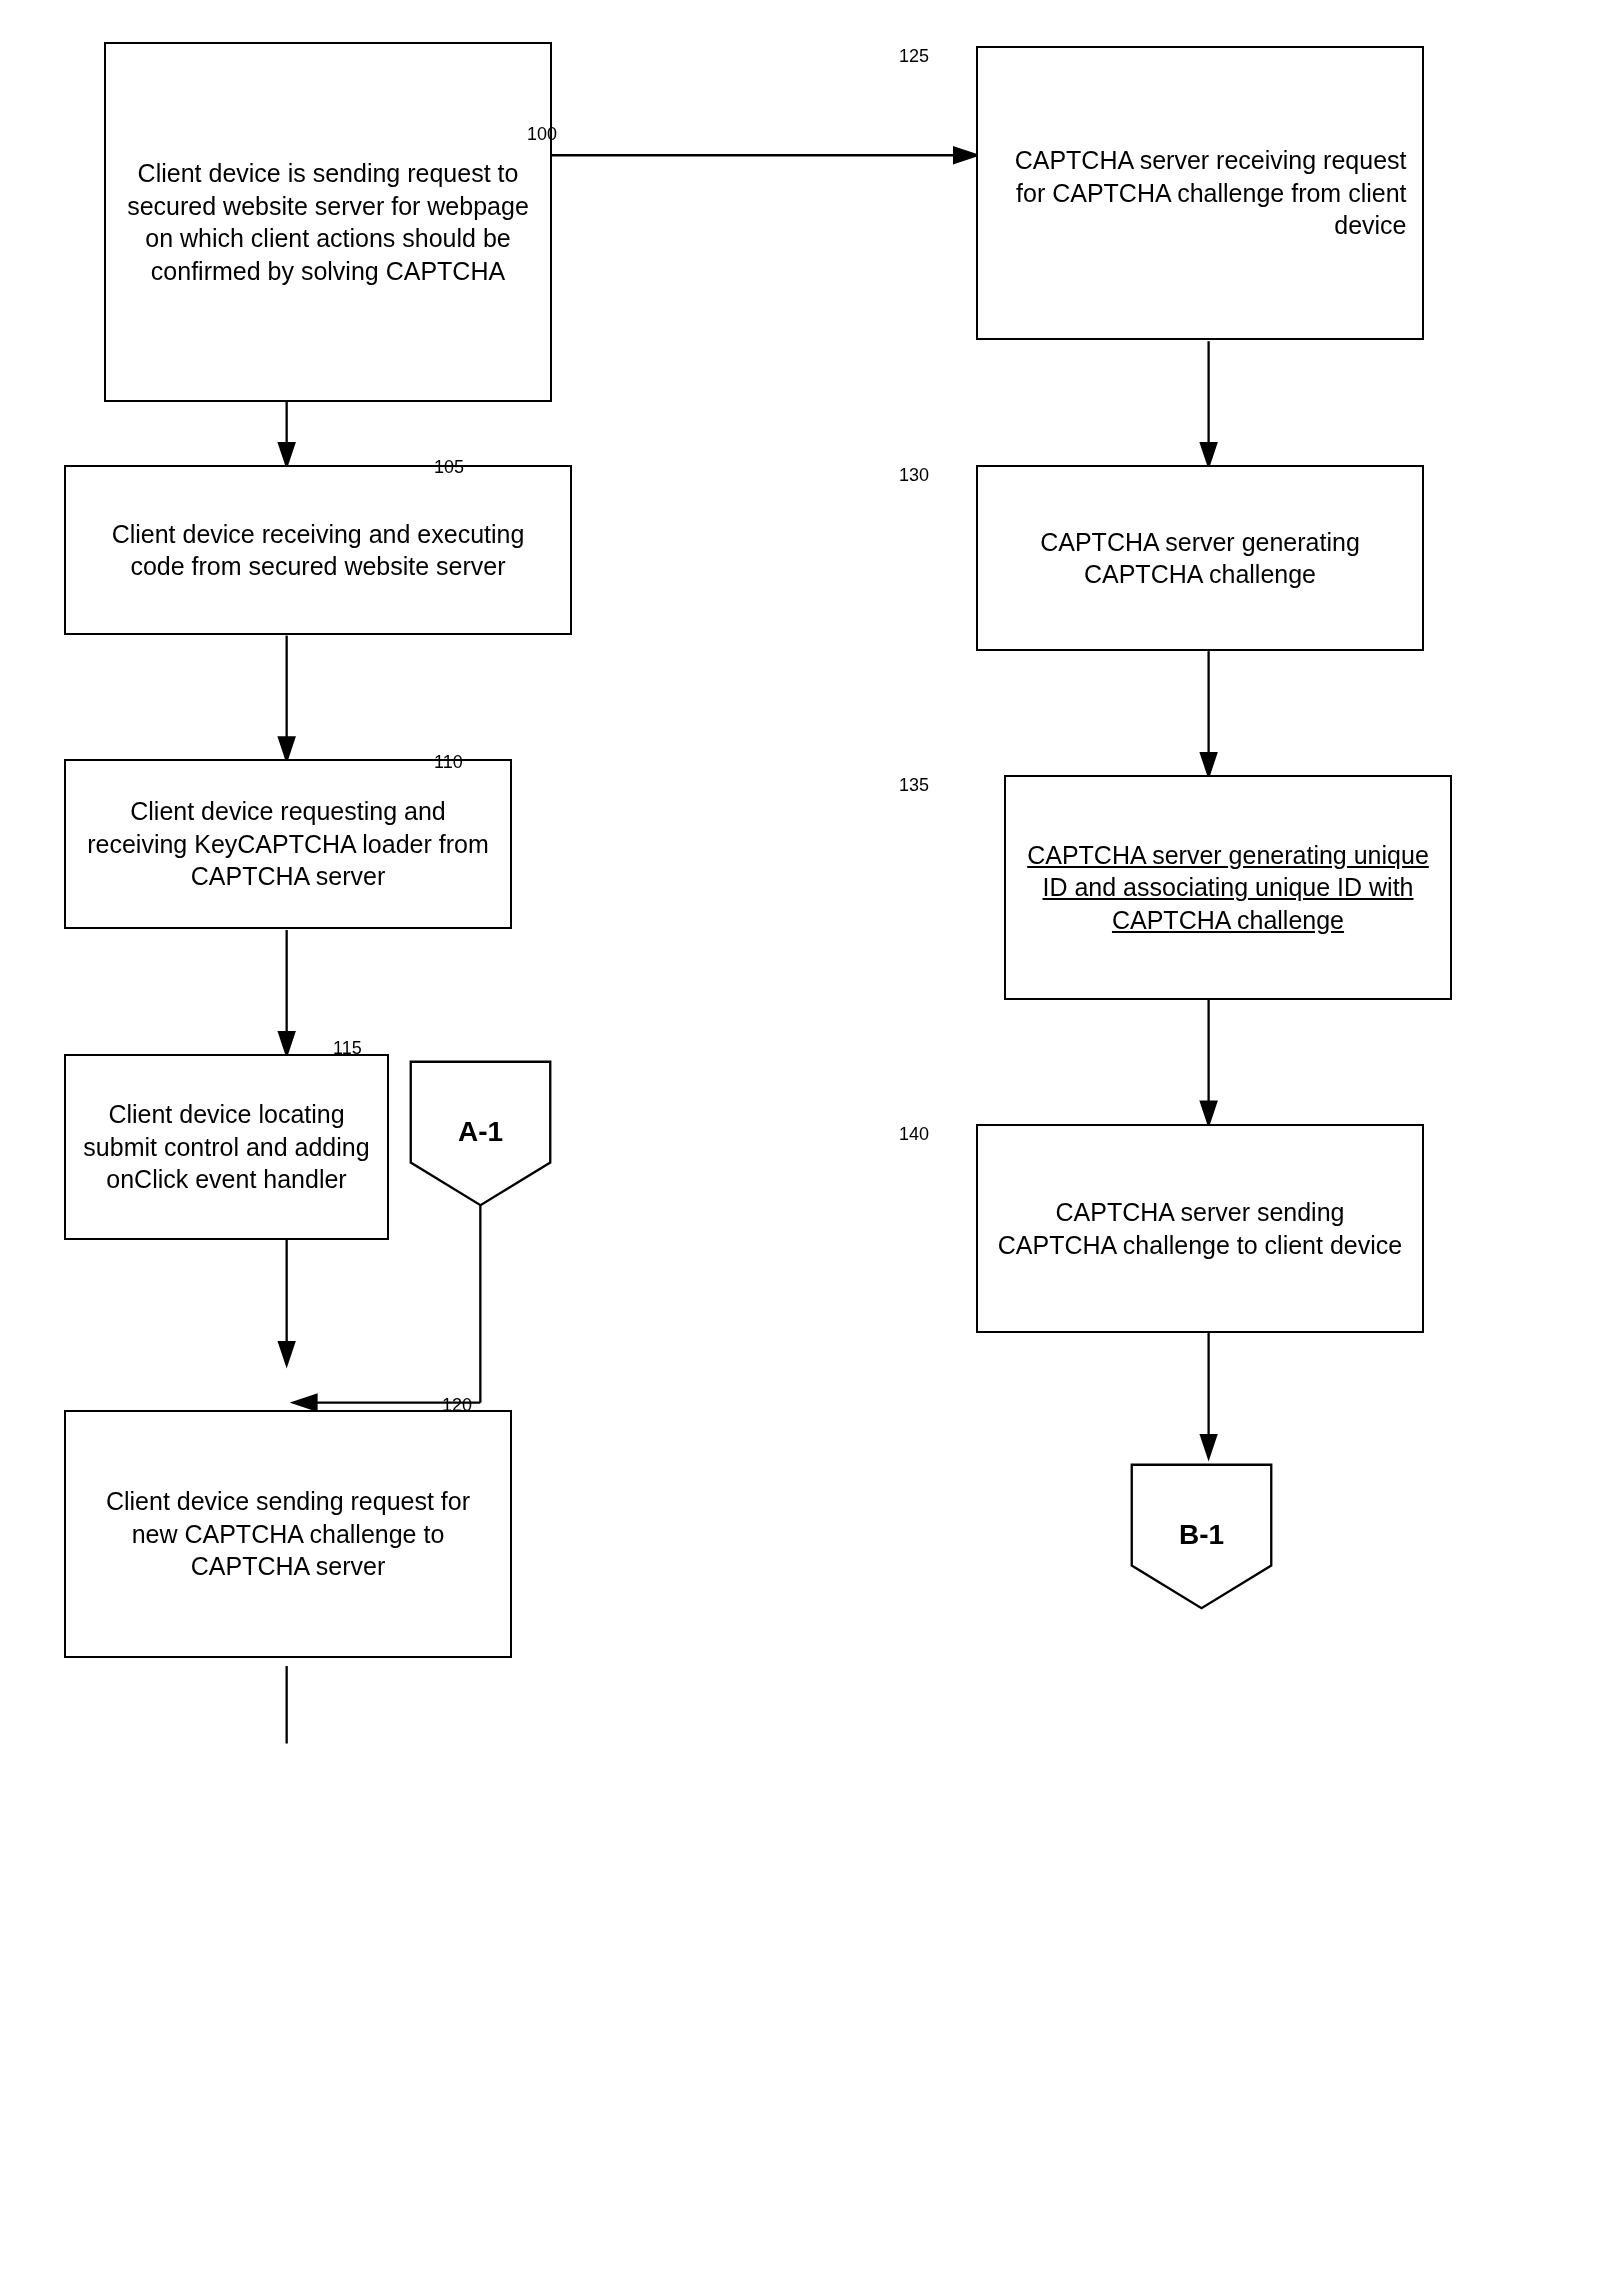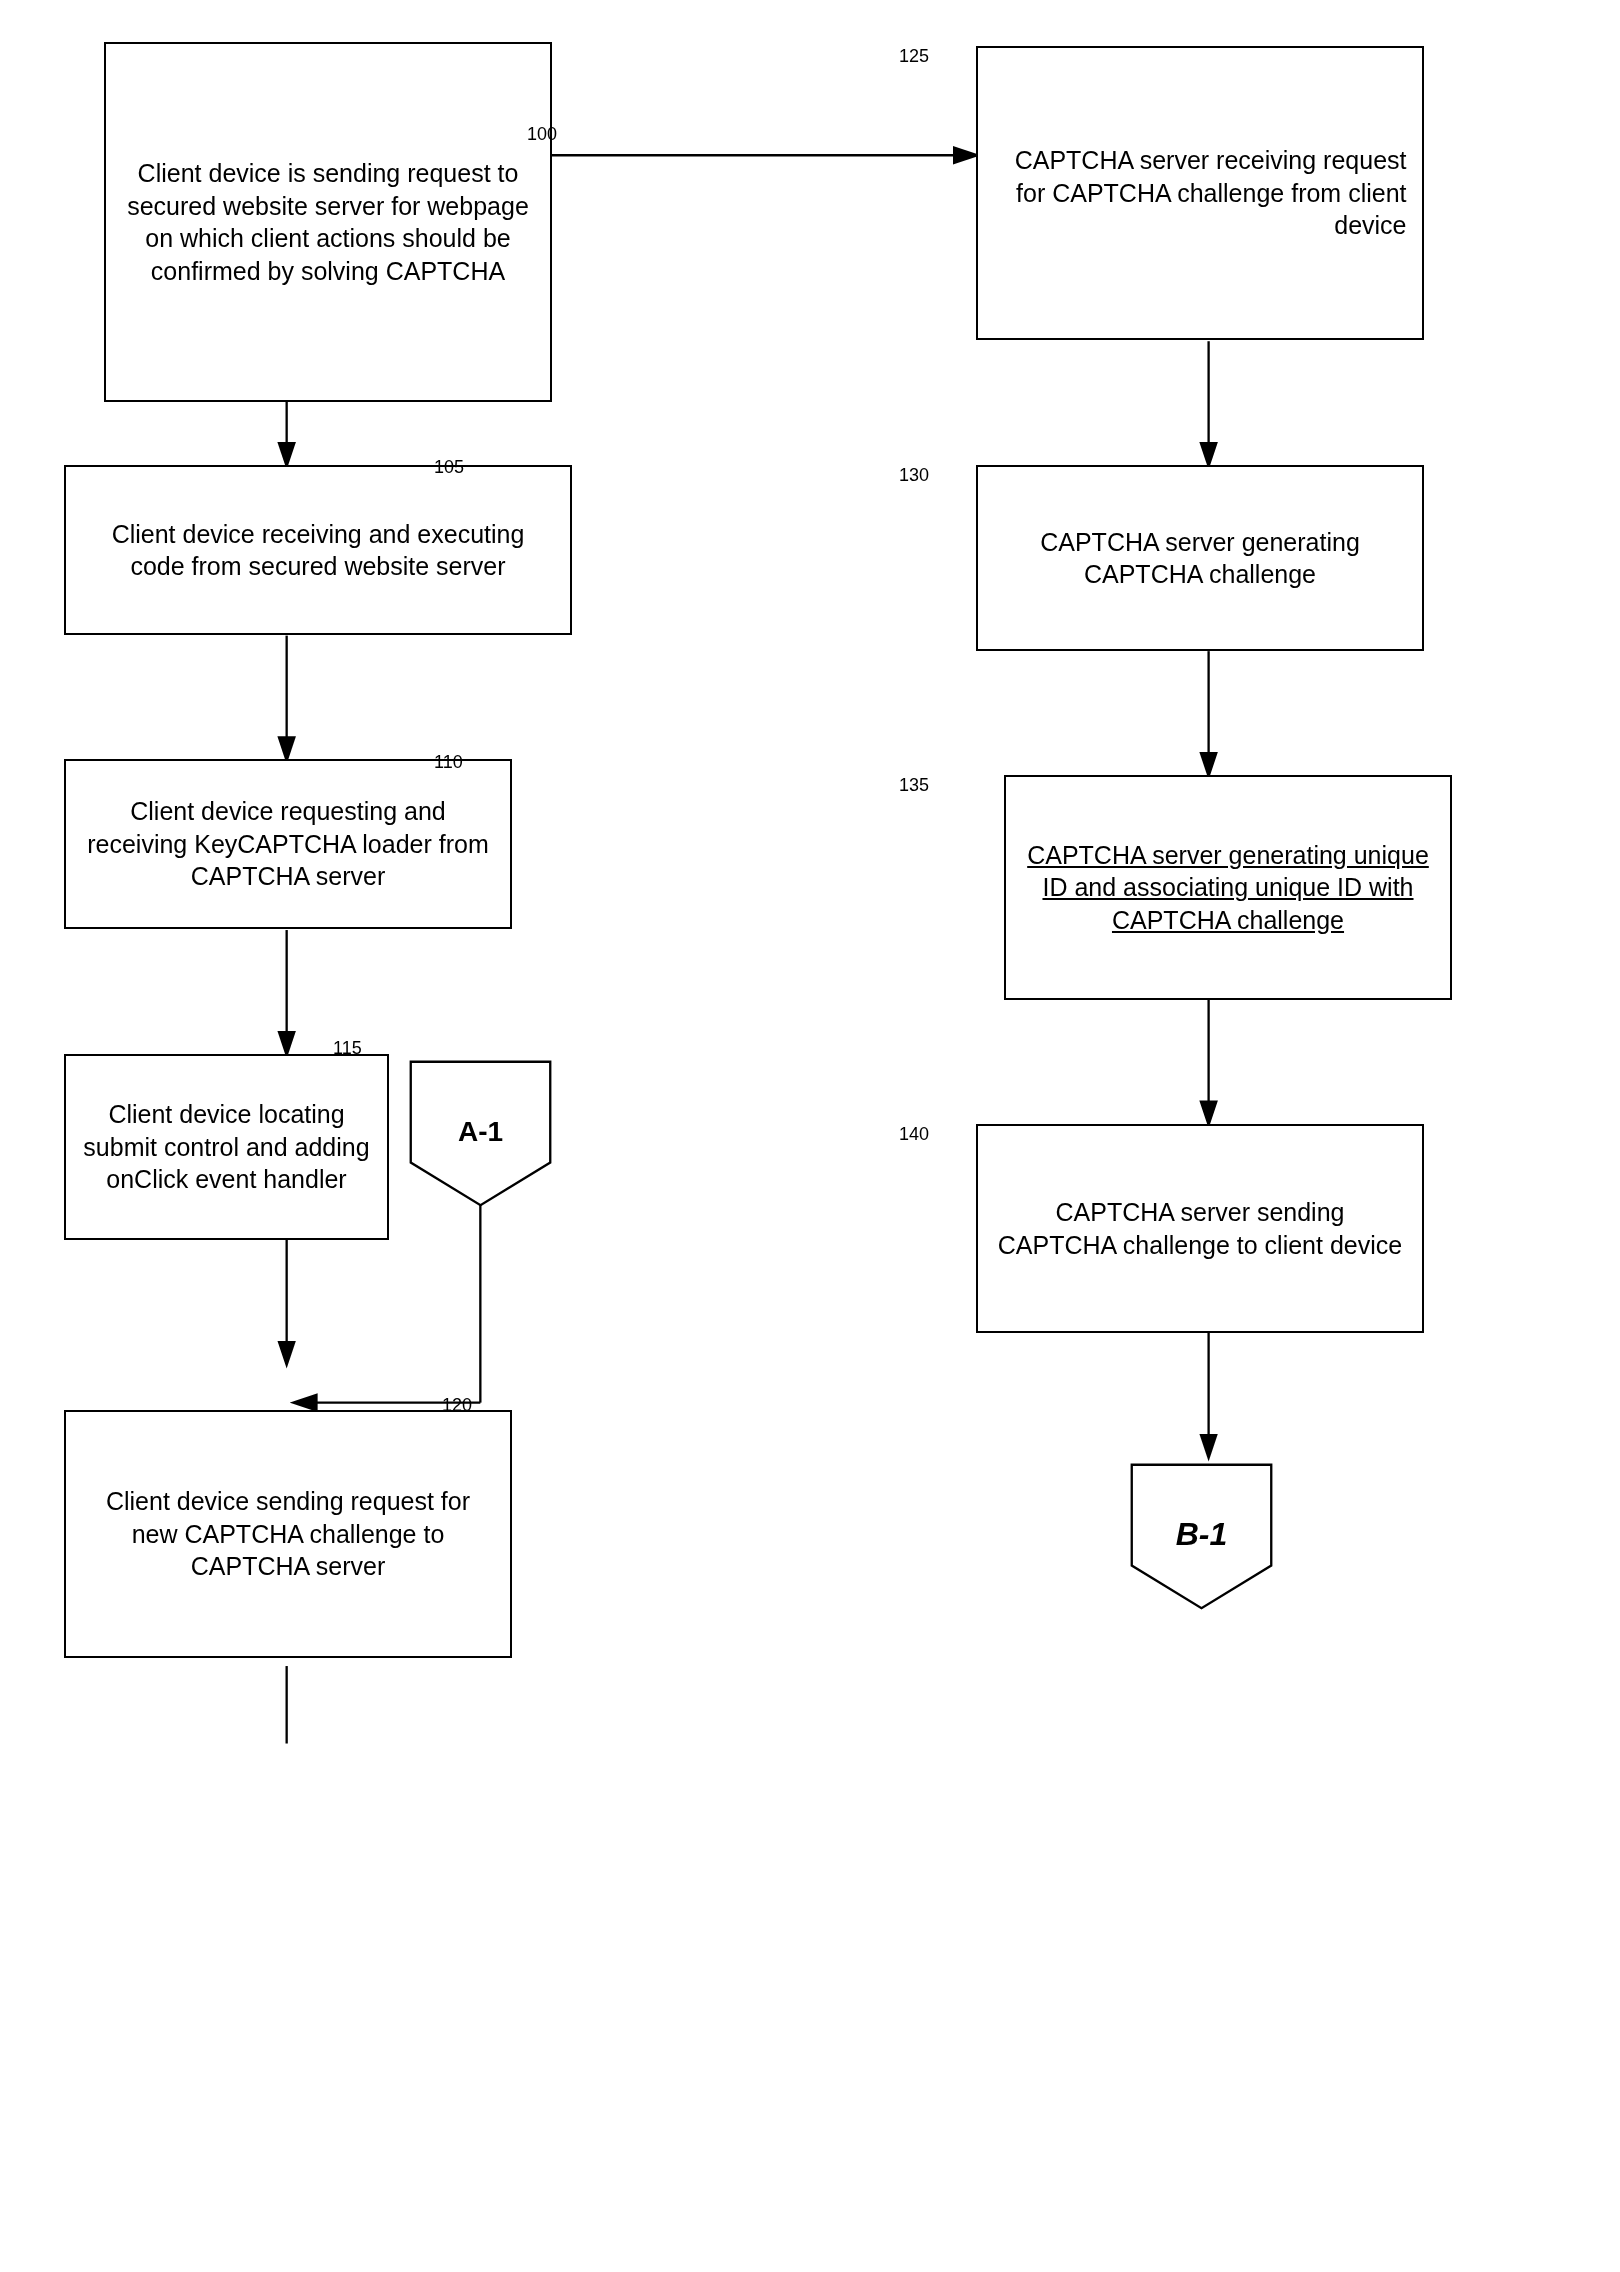--- a/index.html
+++ b/index.html
@@ -174,17 +174,17 @@
   </div>
 
   <div class="label" style="left: 899px; top: 1124px;">
     <span>140</span>
   </div>
 
   <div class="connector-shield" style="left: 1124px; top: 1457px; width: 155px; height: 155px;">
     <svg width="155" height="155" viewBox="0 0 200 200">
       <polygon points="10,10 190,10 190,140 100,195 10,140" fill="white" stroke="black" stroke-width="3"></polygon>
     </svg>
-    <span style="position:relative; z-index:1; font-size:32px; font-weight:bold;font-style:italic;">B-1</span>
+    <span style="position:relative; z-index:1; font-size:28px; font-weight:bold;">B-1</span>
   </div>
 
 </div>
 
 
 </body></html>

